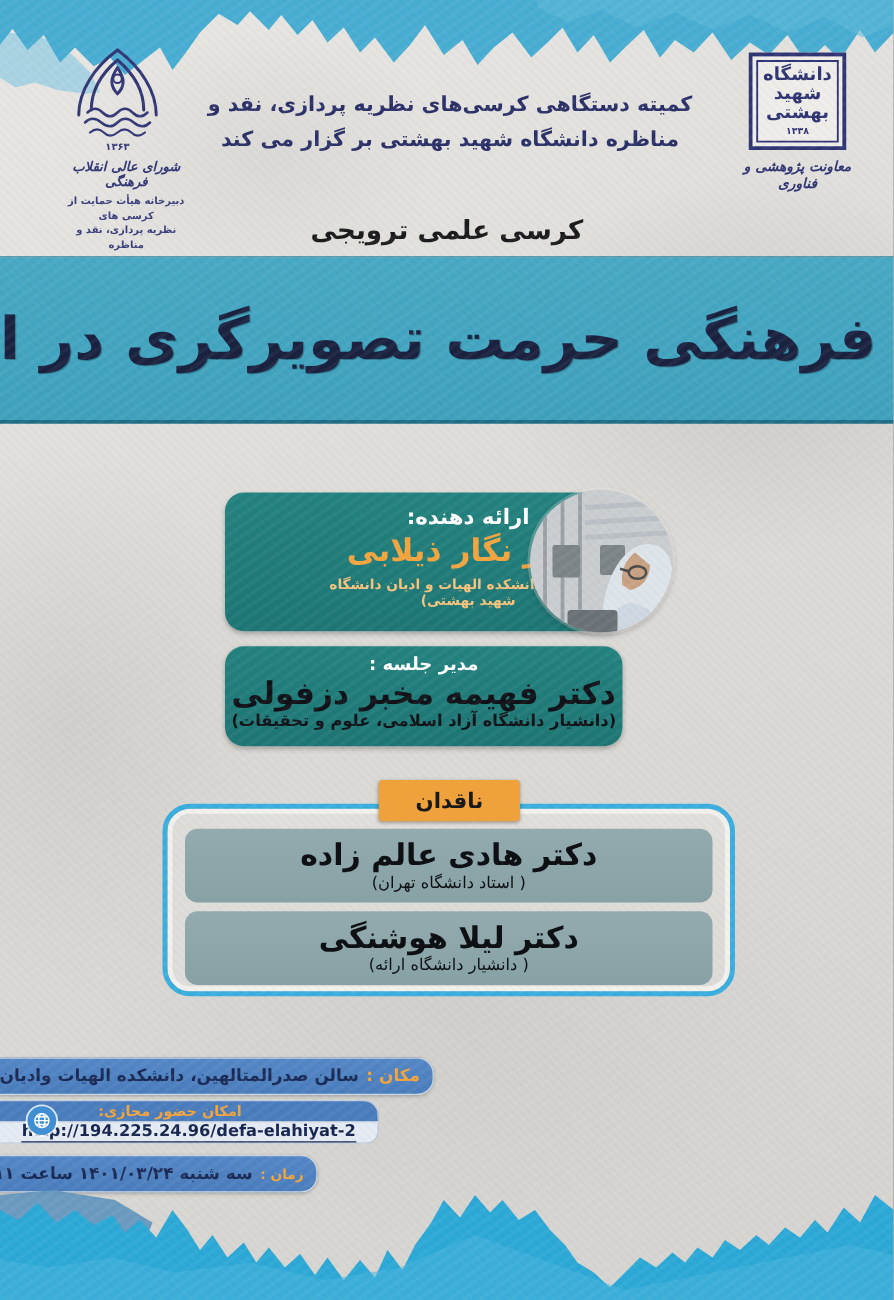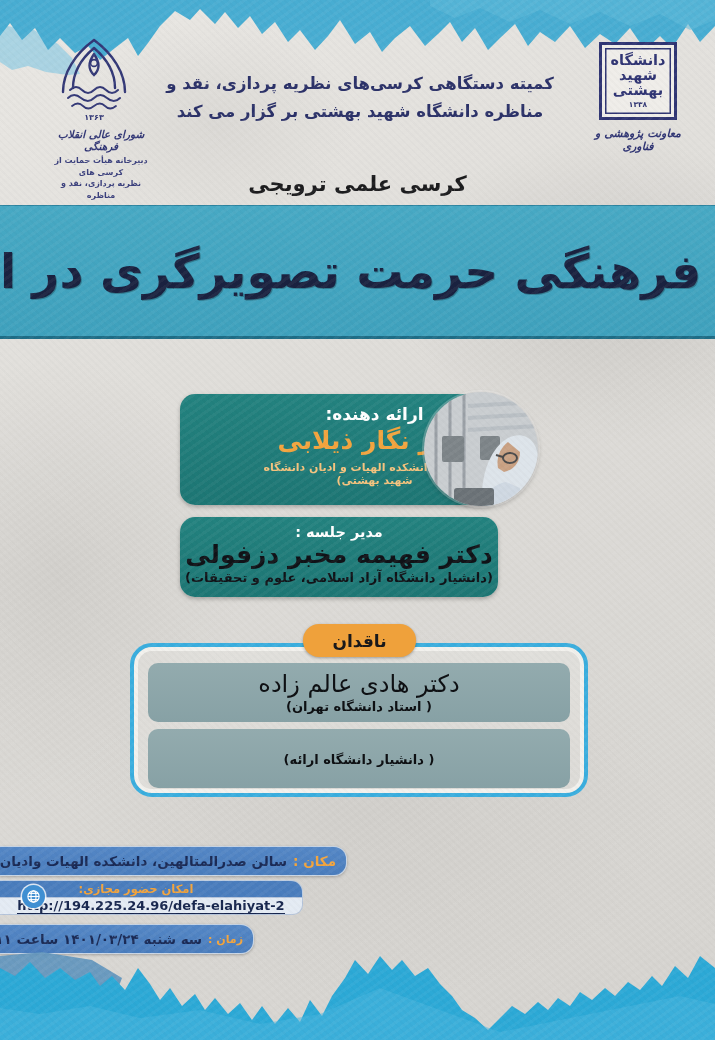--- a/index.html
+++ b/index.html
@@ -63,29 +63,29 @@
   .card2{ top:517px; left:180px; width:318px; height:80px; padding-top:7px; }
   .card2 .role-w{ font-size:14.5px; }
   .card2 .name{ color:#101217; font-size:25px; font-weight:bold; margin-top:0px; }
   .card2 .affil{ color:#101217; font-size:13px; font-weight:bold; margin-top:1px; }
 
   
   .critics-box{ top:643px; left:130px; width:458px; height:154px;
     border:4px solid #3aaede; border-radius:22px;
     box-shadow:inset 0 0 0 4px #f2f1ed; background:rgba(243,242,238,.25); }
   .critics-pill{ top:624px; left:303px; width:113px; height:33px; background:#efa13b;
-    border-radius:16px; box-shadow:0 1px 3px rgba(0,0,0,.3);
+    border-radius:3px; box-shadow:0 1px 3px rgba(0,0,0,.3);
     display:flex; align-items:center; justify-content:center;
     color:#19191b; font-size:17px; font-weight:bold; z-index:3; }
   .critic-bar{ position:absolute; left:148px; width:422px; height:59px;
     background:linear-gradient(#93abae,#87a1a5); border-radius:10px;
     display:flex; flex-direction:column; align-items:center; justify-content:center;
     direction:rtl; z-index:2; }
-  .critic-bar .name{ color:#0e1013; font-size:24px; font-weight:normal; line-height:1.1;text-align:right; }
-  .critic-bar .affil{ color:#0e1013; font-size:13px; font-weight:bold; margin-top:1px; }
+  .critic-bar .name{ color:#0e1013; font-size:24px; font-weight:bold; line-height:1.1;text-align:right; }
+  .critic-bar .affil{ color:#0e1013; font-size:13px; font-weight:normal; margin-top:1px; }
   .bar1{ top:663px; } .bar2{ top:729px; }
 
   
   .info-row{ position:absolute; left:0; background:linear-gradient(#5487c6,#4a7dbd);
     border:1.5px solid rgba(240,240,240,.75); border-left:none;
     border-radius:0 13px 13px 0; direction:rtl;
     display:flex; align-items:center; box-shadow:0 1px 3px rgba(0,0,0,.25); }
   .row-loc{ top:846px; width:347px; height:30px; padding:0 10px 0 6px; gap:6px; }
   .row-time{ top:924px; width:254px; height:30px; padding:0 10px 0 6px; gap:6px; }
   .lbl{ color:#f3a43c; font-weight:bold; font-size:13.5px; white-space:nowrap; }
@@ -200,20 +200,21 @@
     <div class="affil">(دانشیار دانشگاه آزاد اسلامی، علوم و تحقیقات)</div>
   </div>
 
   <div class="abs critics-pill" dir="rtl">ناقدان</div>
   <div class="abs critics-box"></div>
   <div class="critic-bar bar1">
     <div class="name">دکتر هادی عالم زاده</div>
     <div class="affil">( استاد دانشگاه تهران)</div>
   </div>
   <div class="critic-bar bar2">
+    <div class="name">دکتر لیلا هوشنگی</div>
     <div class="affil">( دانشیار دانشگاه ارائه)</div>
   </div>
 
   <div class="info-row row-loc">
     <span class="lbl">مکان :</span>
     <span class="val">سالن صدرالمتالهین، دانشکده الهیات وادیان</span>
 
   </div>
 
   <div class="abs row-virtual">

